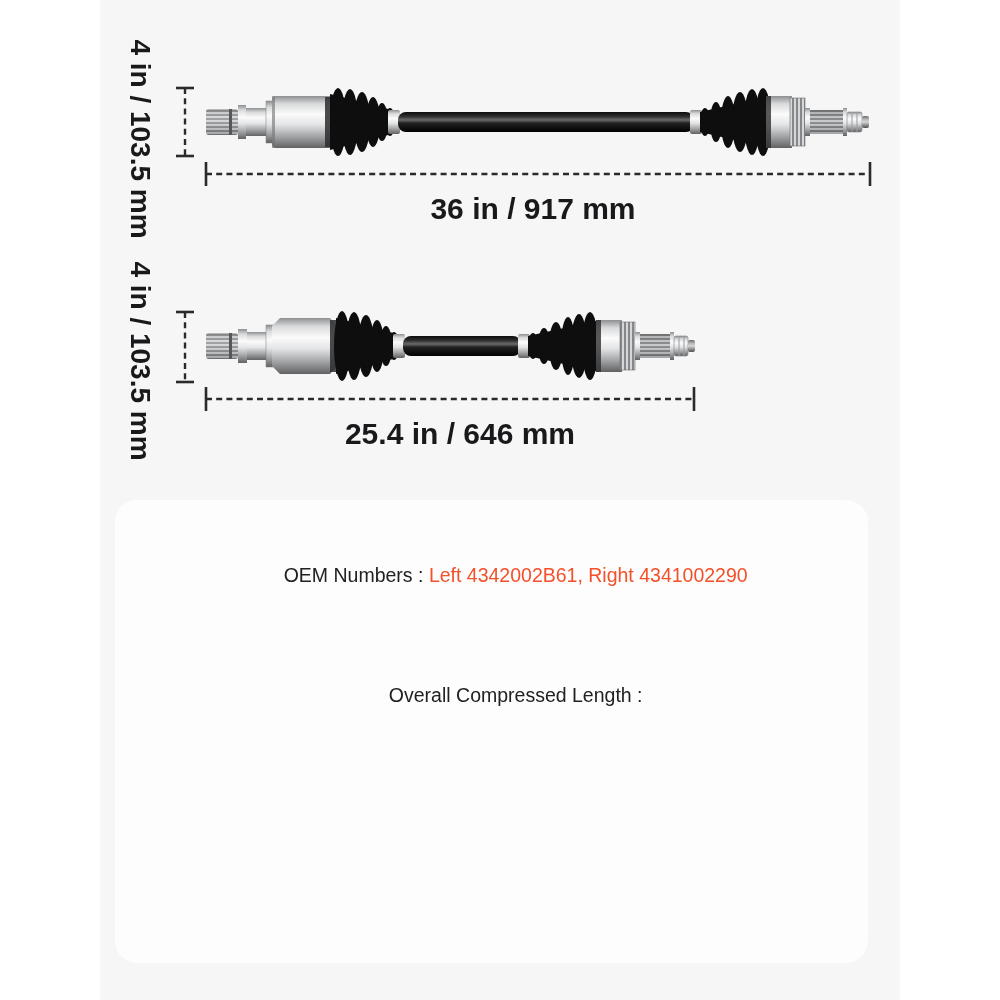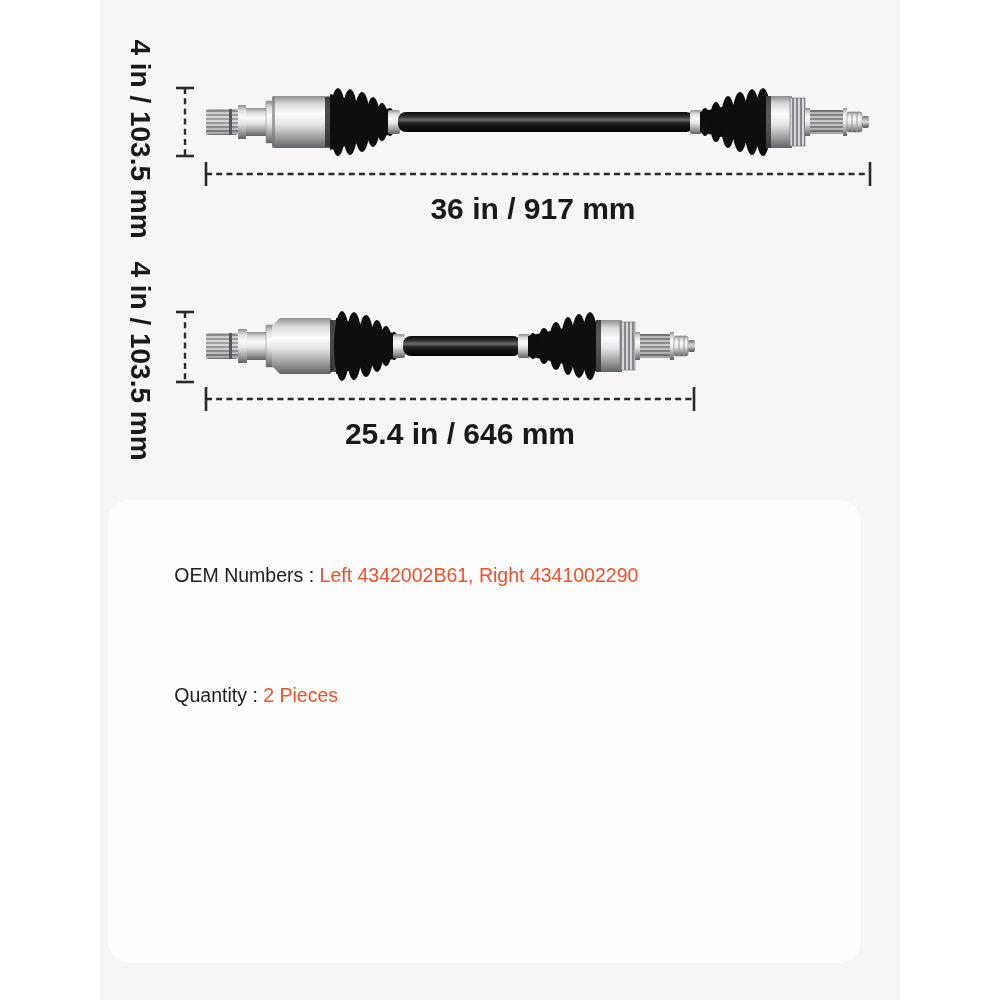--- a/index.html
+++ b/index.html
@@ -4,22 +4,22 @@
 <style>
   html,body{margin:0;padding:0;background:#ffffff;}
   .page{position:relative;width:1000px;height:1000px;background:#ffffff;overflow:hidden;
         font-family:"Liberation Sans",sans-serif;}
   .panel{position:absolute;left:100px;top:0;width:800px;height:1000px;background:#f6f6f7;}
   .diagram{position:absolute;left:0;top:0;width:800px;height:480px;display:block;}
   .dash{stroke:#2a2a2a;stroke-width:2.4;stroke-dasharray:6 4.2;fill:none;}
   .cap{stroke:#2a2a2a;stroke-width:2.6;}
   .dim-label{font-family:"Liberation Sans",sans-serif;font-weight:700;font-size:30px;fill:#19191b;}
   .dim-label-v{font-family:"Liberation Sans",sans-serif;font-weight:700;font-size:28px;fill:#19191b;}
-  .spec-card{position:absolute;left:8px;top:500px;width:753px;height:463px;background:#fdfdfd;
-             border-radius:22px;padding:15px 18px 0 23px;box-sizing:border-box;}
+  .spec-card{position:absolute;left:15px;top:500px;width:753px;height:463px;background:#fdfdfd;
+             border-radius:22px;padding:15px 18px 0 23px;box-sizing:border-box;text-align:center;}
   .spec-row{font-size:19.5px;line-height:40px;font-weight:500;color:#212124;white-space:pre-wrap;}
   .spec-label{color:#212124;}
   .spec-value{color:#f4502a;}
 </style>
 </head>
 <body>
 
 <div class="page">
   <div class="panel">
 
@@ -175,21 +175,21 @@
       </g>
       <text class="dim-label" x="460" y="444" text-anchor="middle">25.4 in / 646 mm</text>
       <text class="dim-label-v" x="138" y="361" text-anchor="middle" dominant-baseline="middle" transform="rotate(90 138 361)">4 in / 103.5 mm</text>
     </svg>
 
     <div class="spec-card">
       <div class="spec-row">
         <span class="spec-label">OEM Numbers : </span><span class="spec-value">Left 4342002B61, Right 4341002290</span>
       </div>
       <div class="spec-row">
-        <span class="spec-label">Quantity : </span><span class="spec-value">2 Pieces</span>
+        <span class="spec-label">Overall Compressed Length :</span><span class="spec-value"></span>
       </div>
       <div class="spec-row">
         
       </div>
 
     </div>
 
   </div>
 </div>
 

